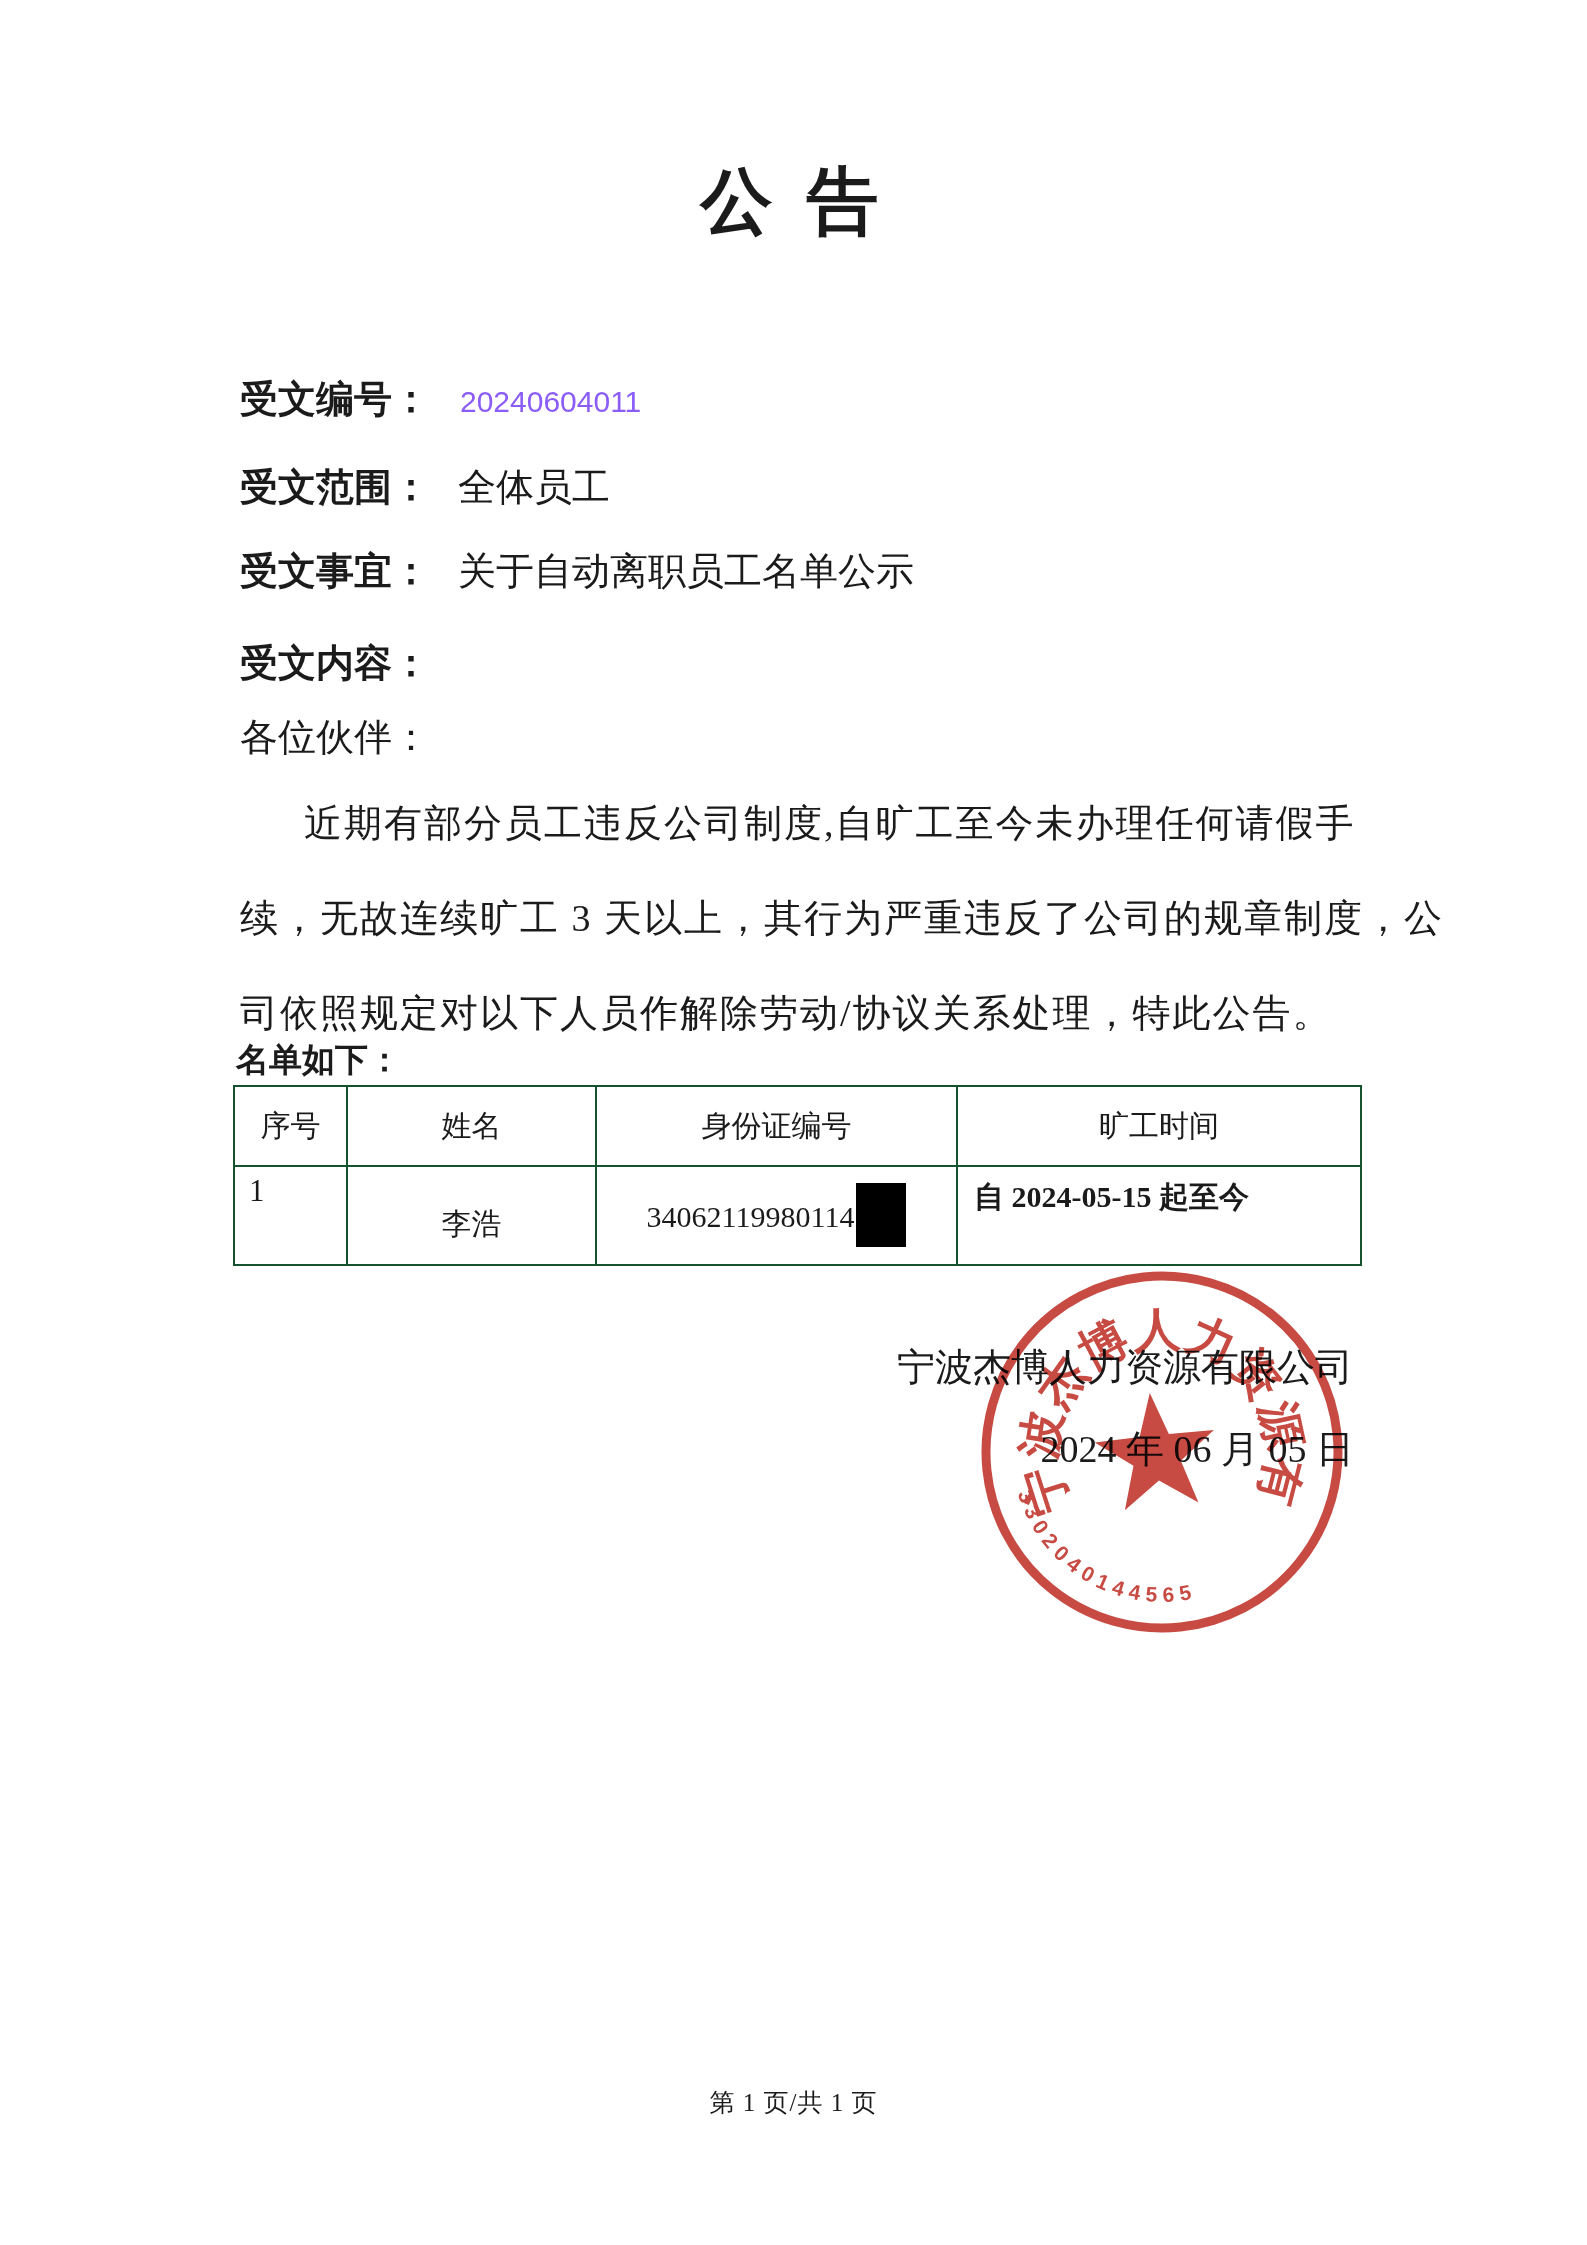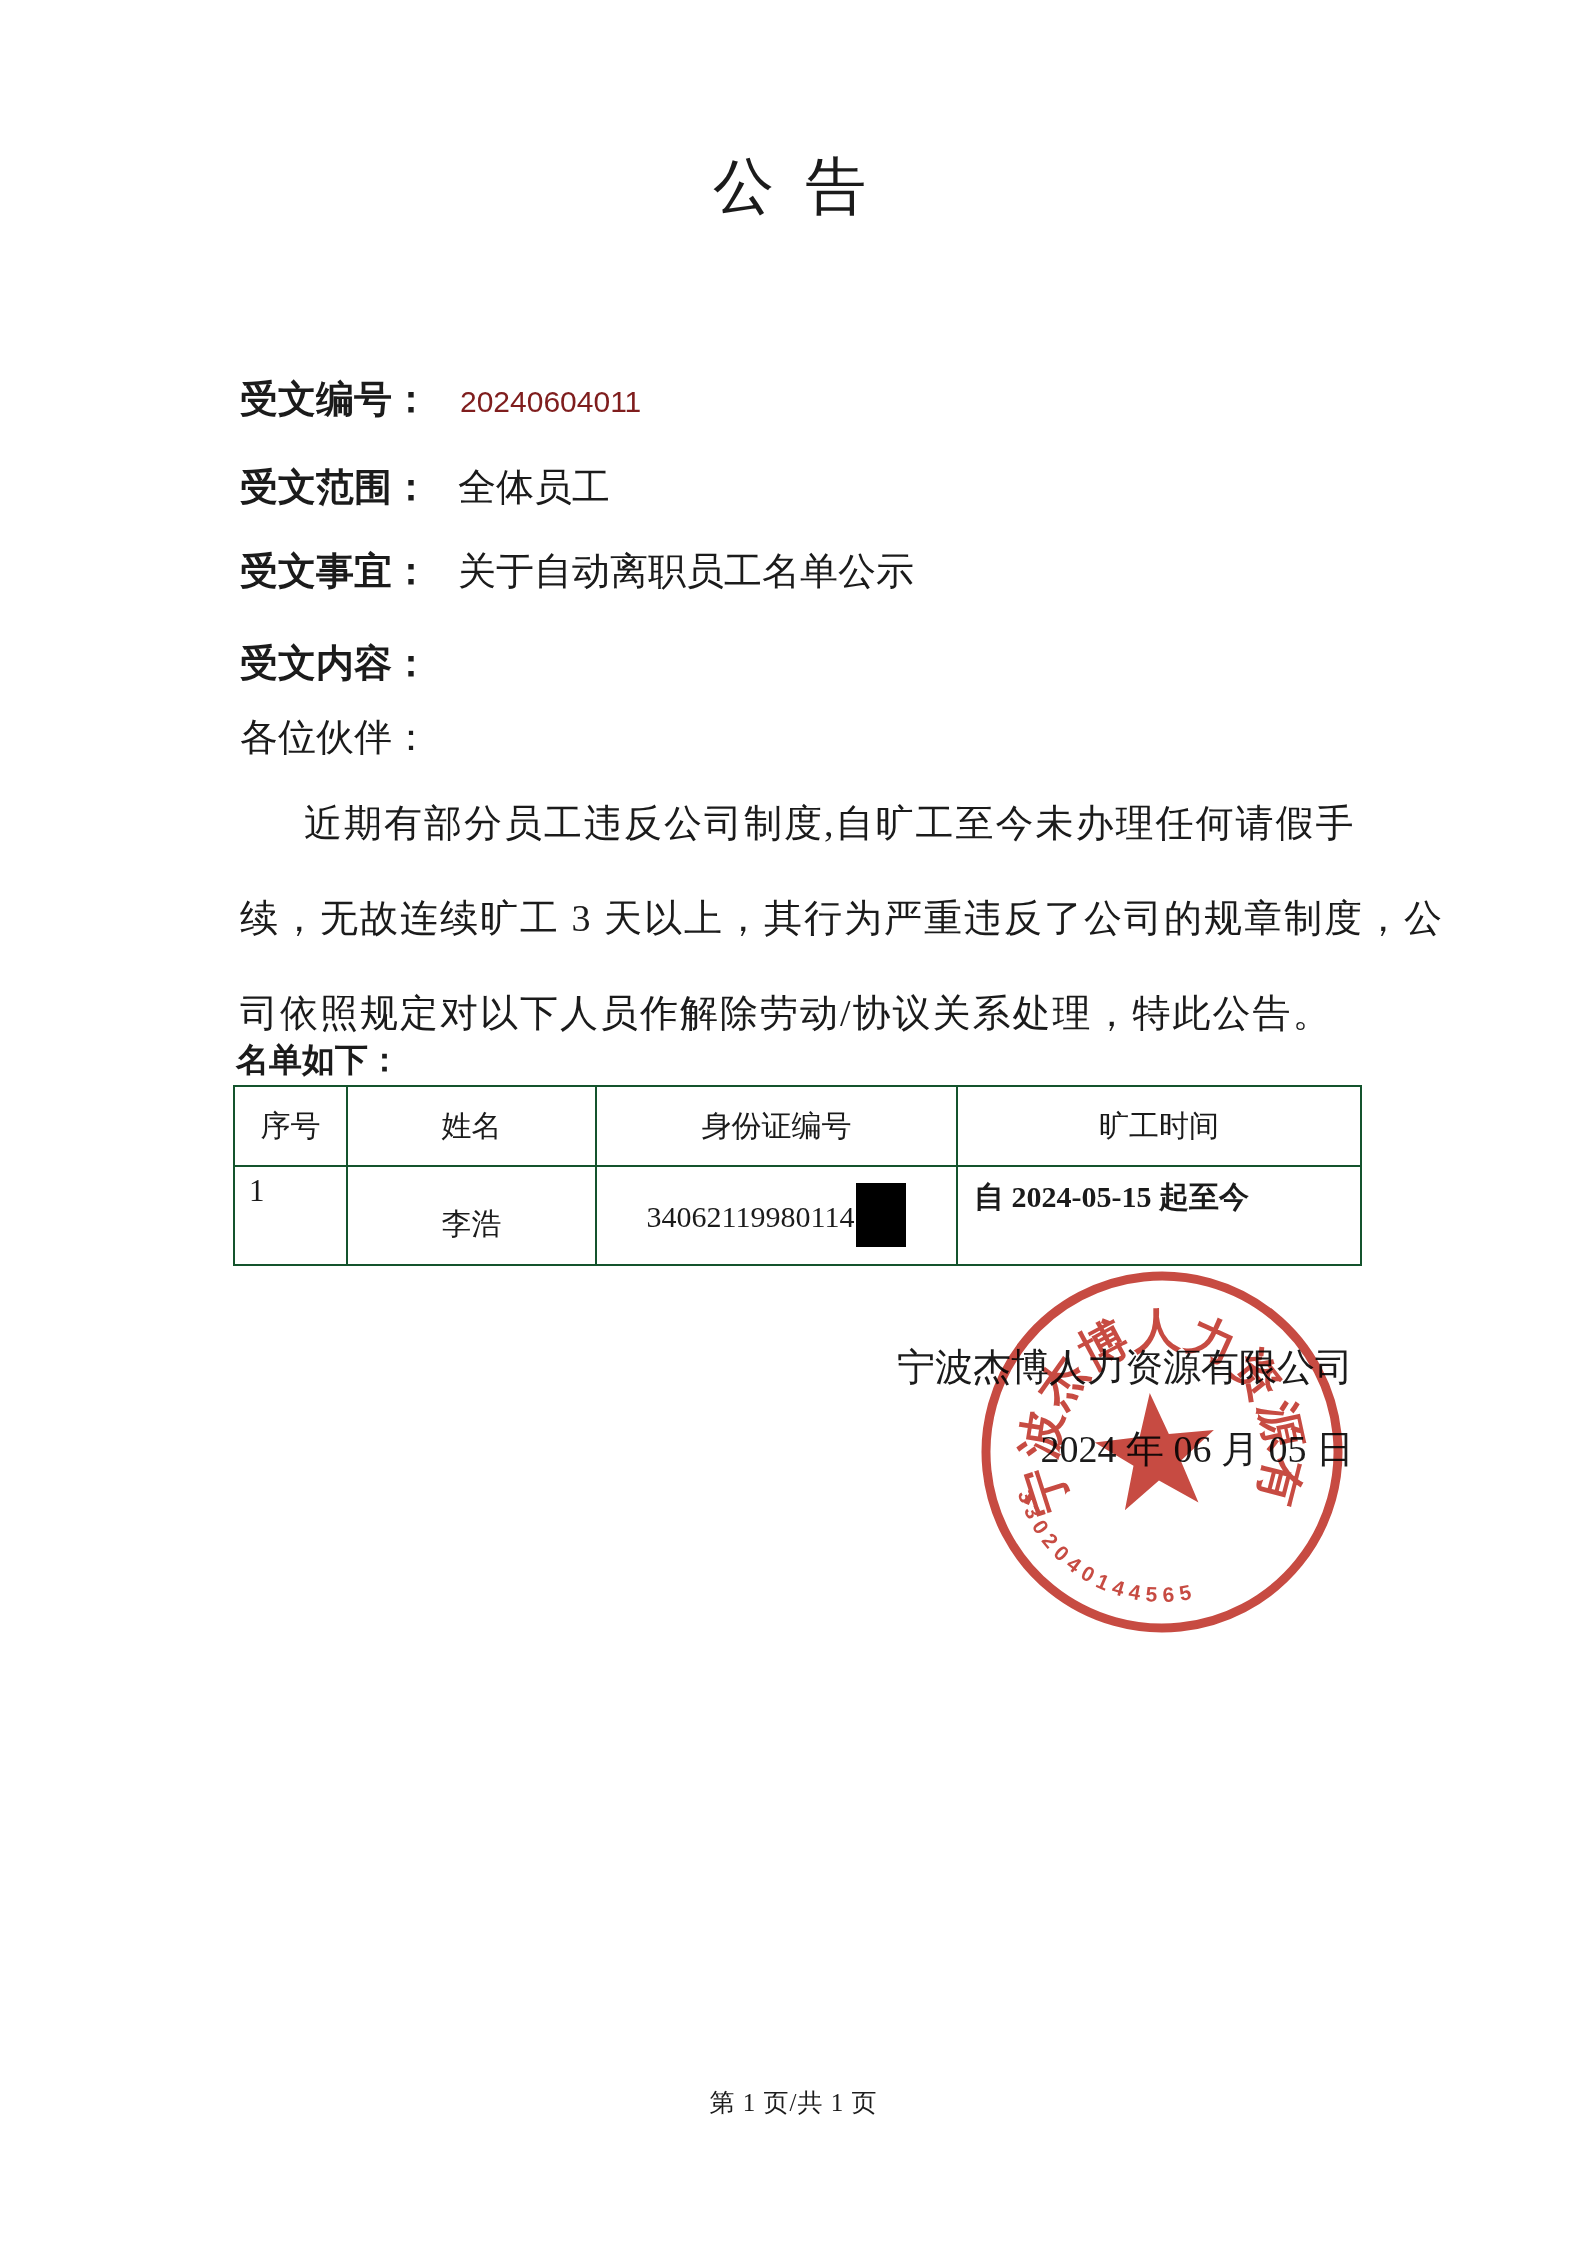--- a/index.html
+++ b/index.html
@@ -10,33 +10,33 @@
     background: #ffffff;
     overflow: hidden;
     font-family: "Liberation Serif", "DejaVu Serif", serif;
     color: #1b1b1b;
   }
   .abs { position: absolute; }
 
   .doc-title {
     left: 0; right: 0; top: 146px;
     text-align: center;
-    font-size: 61px;
-    font-weight: 400;
+    font-size: 72px;
+    font-weight: 700;
     letter-spacing: 8px;
-    margin: 0;
+    margin: 8px;
   }
 
   .field-row { left: 240px; font-size: 38px; line-height: 46px; white-space: nowrap; }
   .field-label { font-weight: 700; }
   .field-value { margin-left: 28px; }
   .num-value {
     font-family: "Liberation Sans", "DejaVu Sans", sans-serif;
     font-size: 30px;
-    color: #7f1d1d;
+    color: #8b5cf6;
     margin-left: 30px;
   }
 
   .salutation { left: 240px; top: 712px; font-size: 38px; }
 
   .para-line {
     left: 240px;
     width: 1130px;
     font-size: 38px;
     letter-spacing: 2px;

